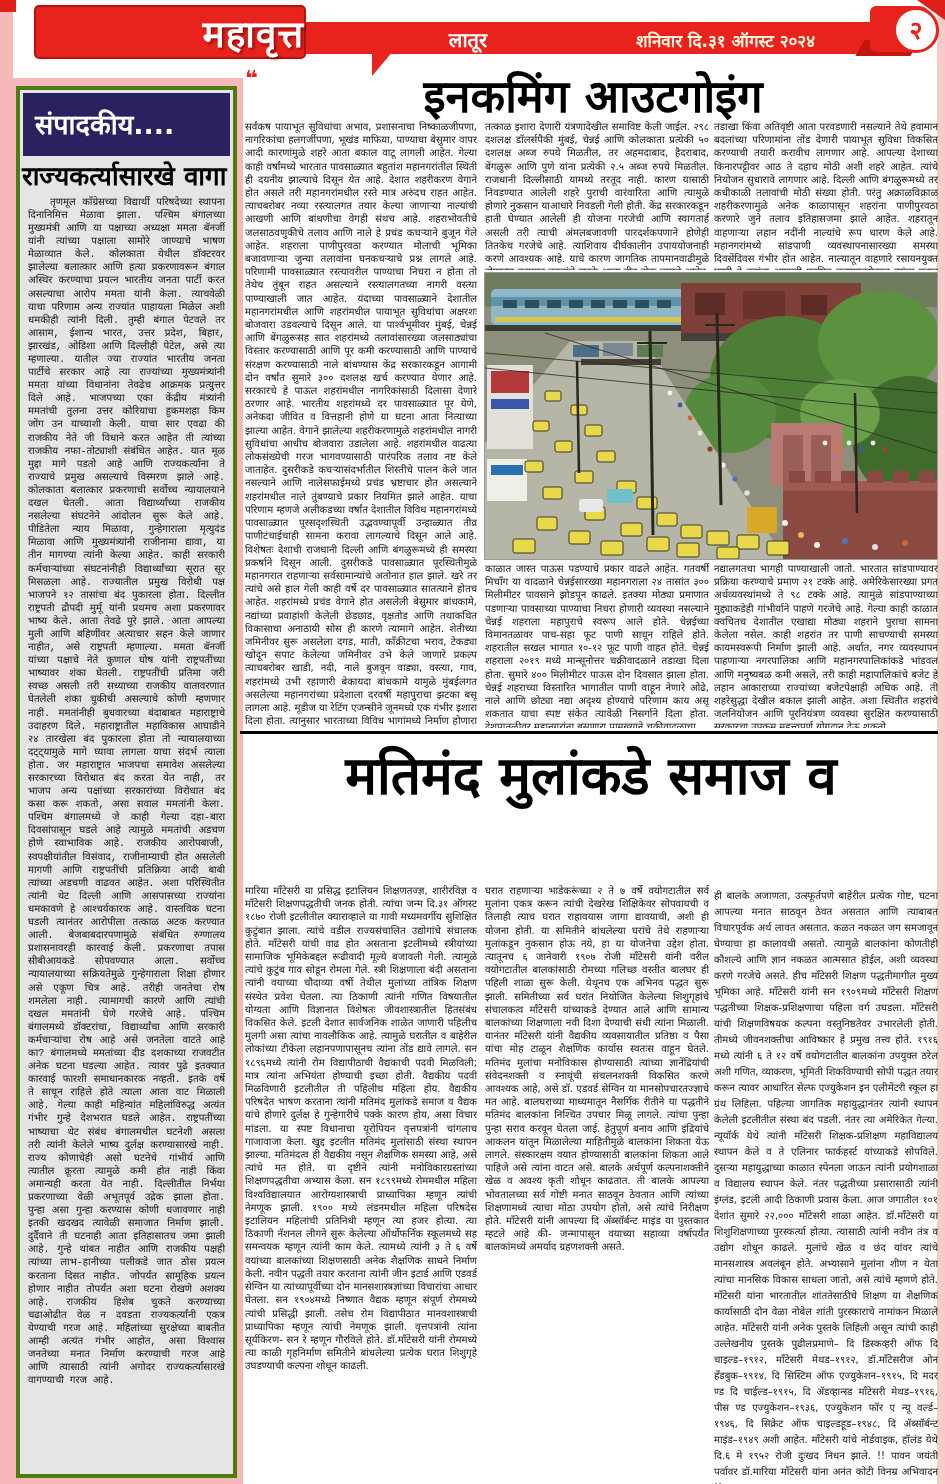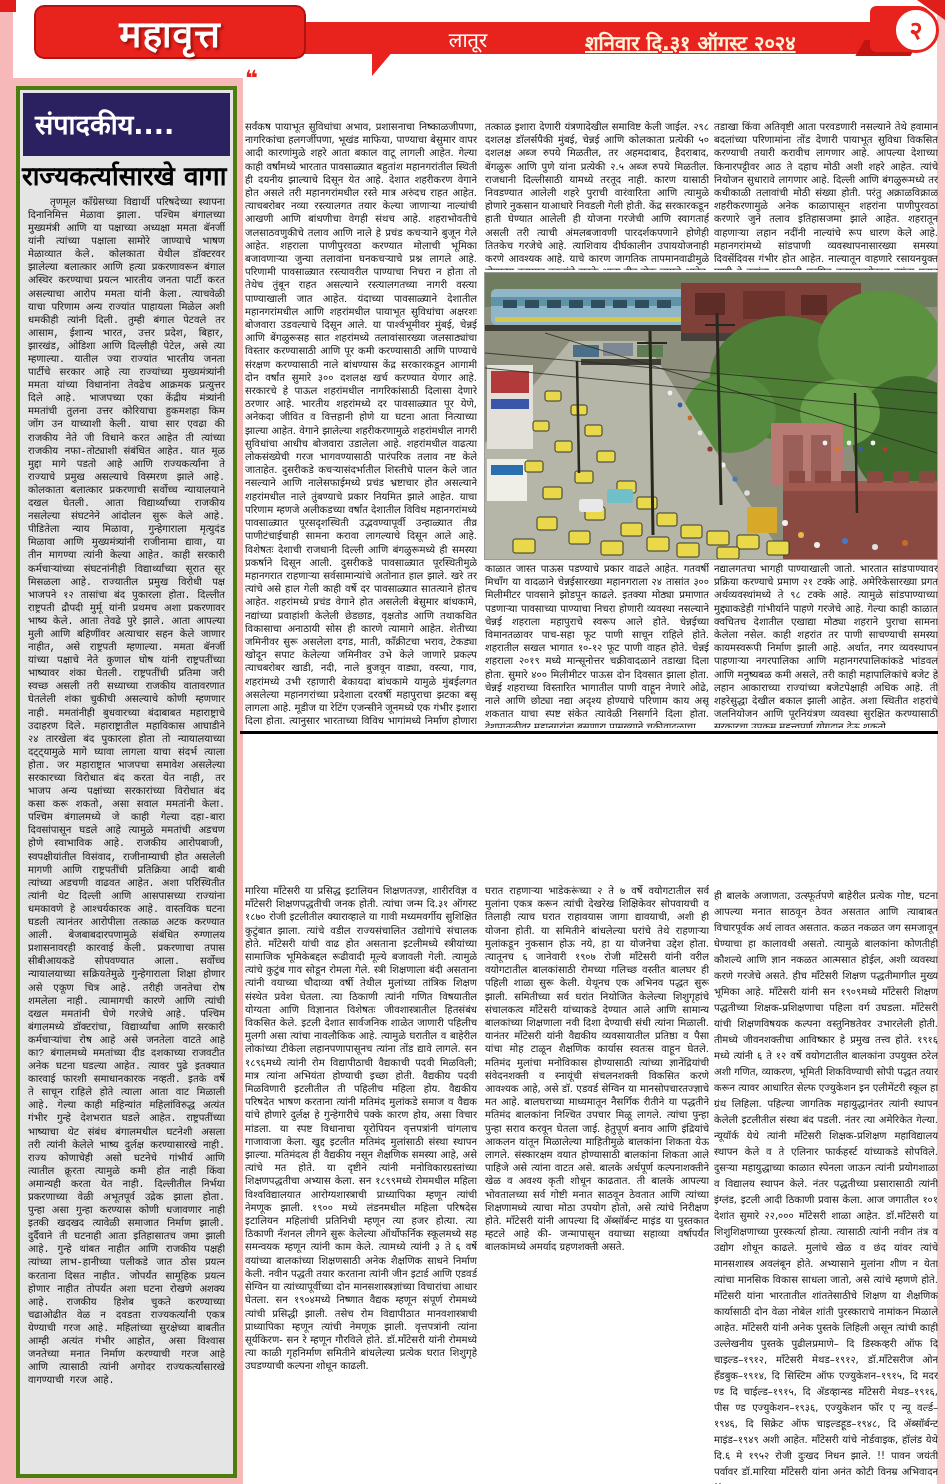--- a/index.html
+++ b/index.html
@@ -10,26 +10,26 @@
   .edge-right{position:absolute;right:0;top:0;width:8px;height:1484px;background:#f8caca;}
   .edit-surround{position:absolute;left:0;top:78px;width:243px;height:1406px;background:#f6b8b8;}
   .crop-mark-tl{position:absolute;left:0;top:0;width:16px;height:12px;background:#e01f1a;}
   .crop-mark-tr{position:absolute;right:0;top:0;width:0;height:0;border-top:20px solid #e01f1a;border-left:28px solid transparent;}
   
   .ribbon{position:absolute;left:150px;top:22px;width:730px;height:32px;background:#e8231d;
           transform:skewX(-18deg);}
   .ribbon2{position:absolute;left:860px;top:40px;width:55px;height:16px;background:#c21511;transform:skewX(-30deg);}
   .ribbon3{position:absolute;left:870px;top:6px;width:62px;height:46px;background:#e8231d;border-radius:6px 14px 14px 6px;}
   .logo-box{position:absolute;left:34px;top:5px;width:268px;height:50px;background:#e8231d;
-            border:2px solid #b31210;border-radius:10px;display:flex;align-items:center;justify-content:center;}
+            border:2px solid #b31210;border-radius:5px;display:flex;align-items:center;justify-content:flex-end;}
   .logo-box .t{color:#fff;font-size:37px;font-weight:800;text-shadow:2px 2px 3px rgba(100,0,0,.65);letter-spacing:1px;}
   .logo-tail{position:absolute;left:372px;top:50px;width:0;height:0;
              border-top:26px solid #e8231d;border-right:22px solid transparent;}
-  .hdr-city{position:absolute;left:408px;top:26px;width:120px;color:#ffffff;font-size:20px;font-weight:400;text-align:center;}
-  .hdr-date{position:absolute;left:585px;top:29px;width:230px;color:#fff3da;font-size:20px;font-weight:700;text-align:left;text-decoration:underline;}
+  .hdr-city{position:absolute;left:408px;top:26px;width:120px;color:#ffffff;font-size:20px;font-weight:700;text-align:center;}
+  .hdr-date{position:absolute;left:585px;top:29px;width:230px;color:#fff3da;font-size:17px;font-weight:700;text-align:right;}
   .page-circle{position:absolute;left:893px;top:7px;width:40px;height:40px;background:#fff;border:3px solid #e8231d;
                border-radius:50%;display:flex;align-items:center;justify-content:center;}
   .page-circle .n{color:#e8231d;font-size:25px;font-weight:800;line-height:1;}
   
   .editorial{position:absolute;left:16px;top:86px;width:221px;height:1392px;background:#e5e5e5;
              border:4px solid #4d7c0f;box-sizing:border-box;}
   .edit-band{margin:3px;background:#2b2160;color:#ffffff;font-size:27px;font-weight:800;
              padding:12px 10px 14px 12px;}
   .edit-headline{font-size:26px;font-weight:800;color:#000;text-align:left;margin:6px 2px 4px 2px;line-height:1.15;}
   .edit-body{margin:0 8px;font-size:10px;line-height:13.1px;text-align:justify;color:#141414;
@@ -73,20 +73,21 @@
     </div>
   </div>
 
   <div class="editorial">
     <div class="edit-band">संपादकीय....</div>
     <div class="edit-headline">राज्यकर्त्यासारखे वागा</div>
     <div class="edit-body">तृणमूल काँग्रेसच्या विद्यार्थी परिषदेच्या स्थापना दिनानिमित्त मेळावा झाला. पश्चिम बंगालच्या मुख्यमंत्री आणि या पक्षाच्या अध्यक्षा ममता बॅनर्जी यांनी त्यांच्या पक्षाला सामोरे जाण्याचे भाषण मेळाव्यात केले. कोलकाता येथील डॉक्टरवर झालेल्या बलात्कार आणि हत्या प्रकरणावरून बंगाल अस्थिर करण्याचा प्रयत्न भारतीय जनता पार्टी करत असल्याचा आरोप ममता यांनी केला. त्याचवेळी याचा परिणाम अन्य राज्यांत पाहायला मिळेल अशी धमकीही त्यांनी दिली. तुम्ही बंगाल पेटवले तर आसाम, ईशान्य भारत, उत्तर प्रदेश, बिहार, झारखंड, ओडिशा आणि दिल्लीही पेटेल, असे त्या म्हणाल्या. यातील ज्या राज्यांत भारतीय जनता पार्टीचे सरकार आहे त्या राज्यांच्या मुख्यमंत्र्यांनी ममता यांच्या विधानांना तेवढेच आक्रमक प्रत्युत्तर दिले आहे. भाजपच्या एका केंद्रीय मंत्र्यांनी ममतांची तुलना उत्तर कोरियाचा हुकमशहा किम जोंग उन याच्याशी केली. याचा सार एवढा की राजकीय नेते जी विधाने करत आहेत ती त्यांच्या राजकीय नफा-तोट्याशी संबंधित आहेत. यात मूळ मुद्दा मागे पडतो आहे आणि राज्यकर्त्यांना ते राज्याचे प्रमुख असल्याचे विस्मरण झाले आहे. कोलकाता बलात्कार प्रकरणाची सर्वोच्च न्यायालयाने दखल घेतली. आता विद्यार्थ्यांच्या राजकीय नसलेल्या संघटनेने आंदोलन सुरू केले आहे. पीडितेला न्याय मिळावा, गुन्हेगाराला मृत्युदंड मिळावा आणि मुख्यमंत्र्यांनी राजीनामा द्यावा, या तीन मागण्या त्यांनी केल्या आहेत. काही सरकारी कर्मचाऱ्यांच्या संघटनांनीही विद्यार्थ्यांच्या सूरात सूर मिसळला आहे. राज्यातील प्रमुख विरोधी पक्ष भाजपने १२ तासांचा बंद पुकारला होता. दिल्लीत राष्ट्रपती द्रौपदी मुर्मू यांनी प्रथमच अशा प्रकरणावर भाष्य केले. आता तेवढे पुरे झाले. आता आपल्या मुली आणि बहिणींवर अत्याचार सहन केले जाणार नाहीत, असे राष्ट्रपती म्हणाल्या. ममता बॅनर्जी यांच्या पक्षाचे नेते कुणाल घोष यांनी राष्ट्रपतींच्या भाष्यावर शंका घेतली. राष्ट्रपतींची प्रतिमा जरी स्वच्छ असली तरी सध्याच्या राजकीय वातावरणात घेतलेली शंका चुकीची असल्याचे कोणी म्हणणार नाही. ममतांनीही बुधवारच्या बंदाबाबत महाराष्ट्राचे उदाहरण दिले. महाराष्ट्रातील महाविकास आघाडीने २४ तारखेला बंद पुकारला होता तो न्यायालयाच्या दट्ट्यामुळे मागे घ्यावा लागला याचा संदर्भ त्याला होता. जर महाराष्ट्रात भाजपचा समावेश असलेल्या सरकारच्या विरोधात बंद करता येत नाही, तर भाजप अन्य पक्षांच्या सरकारांच्या विरोधात बंद कसा करू शकतो, असा सवाल ममतांनी केला. पश्चिम बंगालमध्ये जे काही गेल्या दहा-बारा दिवसांपासून घडले आहे त्यामुळे ममतांची अडचण होणे स्वाभाविक आहे. राजकीय आरोपबाजी, स्वपक्षीयांतील विसंवाद, राजीनाम्याची होत असलेली मागणी आणि राष्ट्रपतींची प्रतिक्रिया आदी बाबी त्यांच्या अडचणी वाढवत आहेत. अशा परिस्थितीत त्यांनी थेट दिल्ली आणि आसपासच्या राज्यांना धमकावणे हे आश्चर्यकारक आहे. वास्तविक घटना घडली त्यानंतर आरोपीला तत्काळ अटक करण्यात आली. बेजबाबदारपणामुळे संबंधित रुग्णालय प्रशासनावरही कारवाई केली. प्रकरणाचा तपास सीबीआयकडे सोपवण्यात आला. सर्वोच्च न्यायालयाच्या सक्रियतेमुळे गुन्हेगाराला शिक्षा होणार असे एकूण चित्र आहे. तरीही जनतेचा रोष शमलेला नाही. त्यामागची कारणे आणि त्यांची दखल ममतांनी घेणे गरजेचे आहे. पश्चिम बंगालमध्ये डॉक्टरांचा, विद्यार्थ्यांचा आणि सरकारी कर्मचाऱ्यांचा रोष आहे असे जनतेला वाटते आहे का? बंगालमध्ये ममतांच्या दीड दशकाच्या राजवटीत अनेक घटना घडल्या आहेत. त्यावर पुढे इतक्यात कारवाई फारशी समाधानकारक नव्हती. इतके वर्षे ते साचून राहिले होते त्याला आता वाट मिळाली आहे. गेल्या काही महिन्यांत महिलांविरुद्ध अत्यंत गंभीर गुन्हे देशभरात घडले आहेत. राष्ट्रपतींच्या भाष्याचा थेट संबंध बंगालमधील घटनेशी असला तरी त्यांनी केलेले भाष्य दुर्लक्ष करण्यासारखे नाही. राज्य कोणाचेही असो घटनेचे गांभीर्य आणि त्यातील क्रूरता त्यामुळे कमी होत नाही किंवा अमान्यही करता येत नाही. दिल्लीतील निर्भया प्रकरणाच्या वेळी अभूतपूर्व उद्रेक झाला होता. पुन्हा असा गुन्हा करण्यास कोणी धजावणार नाही इतकी खदखद त्यावेळी समाजात निर्माण झाली. दुर्दैवाने ती घटनाही आता इतिहासातच जमा झाली आहे. गुन्हे थांबत नाहीत आणि राजकीय पक्षही त्यांच्या लाभ-हानीच्या पलीकडे जात ठोस प्रयत्न करताना दिसत नाहीत. जोपर्यंत सामूहिक प्रयत्न होणार नाहीत तोपर्यंत अशा घटना रोखणे अशक्य आहे. राजकीय हिशेब चुकते करण्याच्या चढाओढीत वेळ न दवडता राज्यकर्त्यांनी एकत्र येण्याची गरज आहे. महिलांच्या सुरक्षेच्या बाबतीत आम्ही अत्यंत गंभीर आहोत, असा विश्वास जनतेच्या मनात निर्माण करण्याची गरज आहे आणि त्यासाठी त्यांनी अगोदर राज्यकर्त्यांसारखे वागण्याची गरज आहे.</div>
   </div>
 
   <div class="quote-mark">❝</div>
+  <h1 class="headline1" style="margin:0;">इनकमिंग आउटगोइंग</h1>
 
   <div class="col indent" style="left:245px;top:120px;width:232px;height:608px;">सर्वंकष पायाभूत सुविधांचा अभाव, प्रशासनाचा निष्काळजीपणा, नागरिकांचा हलगर्जीपणा, भूखंड माफिया, पाण्याचा बेसुमार वापर आदी कारणांमुळे शहरे आता बकाल वाटू लागली आहेत. गेल्या काही वर्षांमध्ये भारतात पावसाळ्यात बहुतांश महानगरांतील स्थिती ही दयनीय झाल्याचे दिसून येत आहे. देशात शहरीकरण वेगाने होत असले तरी महानगरांमधील रस्ते मात्र अरुंदच राहत आहेत. त्याचबरोबर नव्या रस्त्यालगत तयार केल्या जाणाऱ्या नाल्यांची आखणी आणि बांधणीचा वेगही संथच आहे. शहराभोवतीचे जलसाठवणुकीचे तलाव आणि नाले हे प्रचंड कचऱ्याने बुजून गेले आहेत. शहराला पाणीपुरवठा करण्यात मोलाची भूमिका बजावणाऱ्या जुन्या तलावांना घनकचऱ्याचे प्रश्न लागले आहे. परिणामी पावसाळ्यात रस्त्यावरील पाण्याचा निचरा न होता तो तेथेच तुंबून राहत असल्याने रस्त्यालगतच्या नागरी वस्त्या पाण्याखाली जात आहेत. यंदाच्या पावसाळ्याने देशातील महानगरांमधील आणि शहरांमधील पायाभूत सुविधांचा अक्षरशः बोजवारा उडवल्याचे दिसून आले. या पार्श्वभूमीवर मुंबई, चेन्नई आणि बेंगळुरूसह सात शहरांमध्ये तलावांसारख्या जलसाठ्यांचा विस्तार करण्यासाठी आणि पूर कमी करण्यासाठी आणि पाण्याचे संरक्षण करण्यासाठी नाले बांधण्यास केंद्र सरकारकडून आगामी दोन वर्षांत सुमारे ३०० दशलक्ष खर्च करण्यात येणार आहे. सरकारचे हे पाऊल शहरांमधील नागरिकांसाठी दिलासा देणारे ठरणार आहे. भारतीय शहरांमध्ये दर पावसाळ्यात पूर येणे, अनेकदा जीवित व वित्तहानी होणे या घटना आता नित्याच्या झाल्या आहेत. वेगाने झालेल्या शहरीकरणामुळे शहरांमधील नागरी सुविधांचा आधीच बोजवारा उडालेला आहे. शहरांमधील वाढत्या लोकसंख्येची गरज भागवण्यासाठी पारंपरिक तलाव नष्ट केले जाताहेत. दुसरीकडे कचऱ्यासंदर्भातील शिस्तीचे पालन केले जात नसल्याने आणि नालेसफाईमध्ये प्रचंड भ्रष्टाचार होत असल्याने शहरांमधील नाले तुंबण्याचे प्रकार नियमित झाले आहेत. याचा परिणाम म्हणजे अलीकडच्या वर्षांत देशातील विविध महानगरांमध्ये पावसाळ्यात पूरसदृशस्थिती उद्भवण्यापूर्वी उन्हाळ्यात तीव्र पाणीटंचाईचाही सामना करावा लागल्याचे दिसून आले आहे. विशेषतः देशाची राजधानी दिल्ली आणि बंगळुरूमध्ये ही समस्या प्रकर्षाने दिसून आली. दुसरीकडे पावसाळ्यात पूरस्थितीमुळे महानगरात राहणाऱ्या सर्वसामान्यांचे अतोनात हाल झाले. खरे तर त्यांचे असे हाल गेली काही वर्षे दर पावसाळ्यात सातत्याने होतच आहेत. शहरांमध्ये प्रचंड वेगाने होत असलेली बेसुमार बांधकामे, नद्यांच्या प्रवाहांशी केलेली छेडछाड, वृक्षतोड आणि तथाकथित विकासाचा अनाठायी सोस ही कारणे त्यामागे आहेत. शेतीच्या जमिनीवर सुरू असलेला दगड, माती, काँक्रीटचा भराव, टेकड्या खोदून सपाट केलेल्या जमिनीवर उभे केले जाणारे प्रकल्प त्याचबरोबर खाडी, नदी, नाले बुजवून वाड्या, वस्त्या, गाव, शहरांमध्ये उभी रहाणारी बेकायदा बांधकामे यामुळे मुंबईलगत असलेल्या महानगरांच्या प्रदेशाला दरवर्षी महापुराचा झटका बसू लागला आहे. मूडीज या रेटिंग एजन्सीने जूनमध्ये एक गंभीर इशारा दिला होता. त्यानुसार भारताच्या विविध भागांमध्ये निर्माण होणारा पाण्याचा ताण हा आर्थिक विकासावर परिणाम करू शकतो. चालू आर्थिक वर्षात भारताचा विकासदर हा अंदाजे ७.२ टक्के एवढा आहे. अशा स्थितीत देशातील प्रमुख महानगरांमधील जलव्यवस्थापन आणि पूरनियंत्रणाबाबत गांभीर्याने पावले उचलणे गरजेचे झाले होते. राष्ट्रीय आपत्ती व्यवस्थापन प्राधिकरणाच्या मते, शहरी जलसंस्थांवर फोकस ठेवून सरकारकडून करण्यात येणारा हा खर्च महानगरांमधील पूर नियंत्रणासाठी महत्त्वपूर्ण पाऊल ठरेल. यामध्ये</div>
   <div class="col" style="left:485px;top:120px;width:224px;height:150px;">तत्काळ इशारा देणारी यंत्रणादेखील समाविष्ट केली जाईल. २९८ दशलक्ष डॉलर्सपैकी मुंबई, चेन्नई आणि कोलकाता प्रत्येकी ५० दशलक्ष अब्ज रुपये मिळतील, तर अहमदाबाद, हैदराबाद, बेंगळुरू आणि पुणे यांना प्रत्येकी २.५ अब्ज रुपये मिळतील. राजधानी दिल्लीसाठी यामध्ये तरतूद नाही. कारण यासाठी निवडण्यात आलेली शहरे पुराची वारंवारिता आणि त्यामुळे होणारे नुकसान याआधारे निवडली गेली होती. केंद्र सरकारकडून हाती घेण्यात आलेली ही योजना गरजेची आणि स्वागतार्ह असली तरी त्याची अंमलबजावणी पारदर्शकपणाने होणेही तितकेच गरजेचे आहे. त्याशिवाय दीर्घकालीन उपाययोजनाही करणे आवश्यक आहे. याचे कारण जागतिक तापमानवाढीमुळे होणाऱ्या हवामान बदलांचे झटके आता तीव्र होऊ लागले आहेत. पावसाचा लहरीपणा कमालीचा वाढला आहे. कमी</div>
   <div class="col" style="left:714px;top:120px;width:224px;height:150px;">तडाखा किंवा अतिवृष्टी आता परवडणारी नसल्याने तेथे हवामान बदलांच्या परिणामांना तोंड देणारी पायाभूत सुविधा विकसित करण्याची तयारी करावीच लागणार आहे. आपल्या देशाच्या किनारपट्टीवर आठ ते दहाच मोठी अशी शहरे आहेत. त्यांचे नियोजन सुधारावे लागणार आहे. दिल्ली आणि बंगळुरूमध्ये तर कधीकाळी तलावांची मोठी संख्या होती. परंतु अक्राळविक्राळ शहरीकरणामुळे अनेक काळापासून शहरांना पाणीपुरवठा करणारे जुने तलाव इतिहासजमा झाले आहेत. शहरातून वाहणाऱ्या लहान नदींनी नाल्यांचे रूप धारण केले आहे. महानगरांमध्ये सांडपाणी व्यवस्थापनासारख्या समस्या दिवसेंदिवस गंभीर होत आहेत. नाल्यातून वाहणारे रसायनयुक्त पाणी हे नद्यांना आणखी प्रदूषित करण्याबरोबरच त्यांचा प्रवाह वाढविणे आणि पातळी वाढण्यासही कारणीभूत ठरते. साहजिकच</div>
 
   <div class="photo">
     <svg width="452" height="286" viewBox="0 0 452 286" xmlns="http://www.w3.org/2000/svg">
       <rect x="0" y="0" width="452" height="286" fill="#8e8e7c"></rect>
       <rect x="0" y="0" width="452" height="34" fill="#6f7c5e"></rect>
 
@@ -225,20 +226,21 @@
       </g>
     </svg>
   </div>
 
   <div class="col" style="left:485px;top:562px;width:224px;height:166px;">काळात जास्त पाऊस पडण्याचे प्रकार वाढले आहेत. गतवर्षी मिचाँग या वादळाने चेन्नईसारख्या महानगराला २४ तासांत ३०० मिलीमीटर पावसाने झोडपून काढले. इतक्या मोठ्या प्रमाणात पडणाऱ्या पावसाच्या पाण्याचा निचरा होणारी व्यवस्था नसल्याने चेन्नई शहराला महापुराचे स्वरूप आले होते. चेन्नईच्या विमानतळावर पाच-सहा फूट पाणी साचून राहिले होते. शहरातील सखल भागात १०-१२ फूट पाणी वाहत होते. चेन्नई शहराला २०१९ मध्ये मान्सूनोत्तर चक्रीवादळाने तडाखा दिला होता. सुमारे ४०० मिलीमीटर पाऊस दोन दिवसात झाला होता. चेन्नई शहराच्या विस्तारित भागातील पाणी वाहून नेणारे ओढे, नाले आणि छोट्या नद्या अदृश्य होण्याचे परिणाम काय असू शकतात याचा स्पष्ट संकेत त्यावेळी निसर्गाने दिला होता. देशपातळीवर महानगरांना बसणारा प्रामुख्याने चक्रीवादळाचा</div>
   <div class="col" style="left:714px;top:562px;width:224px;height:166px;">नद्यालगतचा भागही पाण्याखाली जातो. भारतात सांडपाण्यावर प्रक्रिया करण्याचे प्रमाण २१ टक्के आहे. अमेरिकेसारख्या प्रगत अर्थव्यवस्थांमध्ये ते ९८ टक्के आहे. त्यामुळे सांडपाण्याच्या मुद्द्याकडेही गांभीर्याने पाहणे गरजेचे आहे. गेल्या काही काळात क्वचितच देशातील एखाद्या मोठ्या शहराने पुराचा सामना केलेला नसेल. काही शहरांत तर पाणी साचण्याची समस्या कायमस्वरूपी निर्माण झाली आहे. अर्थात, नगर व्यवस्थापन पाहणाऱ्या नगरपालिका आणि महानगरपालिकांकडे भांडवल आणि मनुष्यबळ कमी असले, तरी काही महापालिकांचे बजेट हे लहान आकाराच्या राज्यांच्या बजेटपेक्षाही अधिक आहे. ती शहरेसुद्धा देखील बकाल झाली आहेत. अशा स्थितीत शहरांचे जलनियोजन आणि पूरनियंत्रण व्यवस्था सुरक्षित करण्यासाठी सरकारचा उपक्रम महत्त्वपूर्ण योगदान देऊ शकतो.</div>
 
   <div class="rule"></div>
 
   <h2 class="headline2" style="margin:0;">
+    <span style="display:block;">मतिमंद मुलांकडे समाज व</span>
   </h2>
 
   <div class="col bigindent" style="left:245px;top:884px;width:232px;height:596px;">मारिया माँटेसरी या प्रसिद्ध इटालियन शिक्षणतज्ज्ञ, शारीरविज्ञ व माँटेसरी शिक्षणपद्धतीची जनक होती. त्यांचा जन्म दि.३१ ऑगस्ट १८७० रोजी इटलीतील क्याराव्हाले या गावी मध्यमवर्गीय सुशिक्षित कुटुंबात झाला. त्यांचे वडील राज्यसंचालित उद्योगांचे संचालक होते. माँटेसरी यांची वाढ होत असताना इटलीमध्ये स्त्रीयांच्या सामाजिक भूमिकेबद्दल रूढीवादी मूल्ये बजावली गेली. त्यामुळे त्यांचे कुटुंब गाव सोडून रोमला गेले. स्त्री शिक्षणाला बंदी असताना त्यांनी वयाच्या चौदाव्या वर्षी तेथील मुलांच्या तांत्रिक शिक्षण संस्थेत प्रवेश घेतला. त्या ठिकाणी त्यांनी गणित विषयातील योग्यता आणि विज्ञानात विशेषतः जीवशास्त्रातील हितसंबंध विकसित केले. इटली देशात सार्वजनिक शाळेत जाणारी पहिलीच मुलगी असा त्यांचा नावलौकिक आहे. त्यामुळे घरातील व बाहेरील लोकांच्या टीकेला लहानपणापासूनच त्यांना तोंड द्यावे लागले. सन १८९६मध्ये त्यांनी रोम विद्यापीठाची वैद्यकाची पदवी मिळविली; मात्र त्यांना अभियंता होण्याची इच्छा होती. वैद्यकीय पदवी मिळविणारी इटलीतील ती पहिलीच महिला होय. वैद्यकीय परिषदेत भाषण करताना त्यांनी मतिमंद मुलांकडे समाज व वैद्यक यांचे होणारे दुर्लक्ष हे गुन्हेगारीचे पक्के कारण होय, असा विचार मांडला. या स्पष्ट विधानाचा यूरोपियन वृत्तपत्रांनी चांगलाच गाजावाजा केला. खुद्द इटलीत मतिमंद मुलांसाठी संस्था स्थापन झाल्या. मतिमंदत्व ही वैद्यकीय नसून शैक्षणिक समस्या आहे, असे त्यांचे मत होते. या दृष्टीने त्यांनी मनोविकारग्रस्तांच्या शिक्षणपद्धतीचा अभ्यास केला. सन १८९९मध्ये रोममधील महिला विश्वविद्यालयात आरोग्यशास्त्राची प्राध्यापिका म्हणून त्यांची नेमणूक झाली. १९०० मध्ये लंडनमधील महिला परिषदेस इटालियन महिलांची प्रतिनिधी म्हणून त्या हजर होत्या. त्या ठिकाणी नॅशनल लीगने सुरू केलेल्या ऑर्थोफर्निक स्कूलमध्ये सह समन्वयक म्हणून त्यांनी काम केले. त्यामध्ये त्यांनी ३ ते ६ वर्षे वयांच्या बालकांच्या शिक्षणसाठी अनेक शैक्षणिक साधने निर्माण केली. नवीन पद्धती तयार करताना त्यांनी जीन इटार्ड आणि एडवर्ड सेग्विन या त्यांच्यापूर्वीच्या दोन मानसशास्त्रज्ञांच्या विचारांचा आधार घेतला. सन १९०४मध्ये निष्णात वैद्यक म्हणून संपूर्ण रोममध्ये त्यांची प्रसिद्धी झाली. तसेच रोम विद्यापीठात मानवशास्त्राची प्राध्यापिका म्हणून त्यांची नेमणूक झाली. वृत्तपत्रांनी त्यांना सूर्यकिरण- सन रे म्हणून गौरविले होते. डॉ.माँटेसरी यांनी रोममध्ये त्या काळी गृहनिर्माण समितीने बांधलेल्या प्रत्येक घरात शिशुगृहे उघडण्याची कल्पना शोधून काढली.</div>
   <div class="col" style="left:485px;top:884px;width:224px;height:596px;">घरात राहणाऱ्या भाडेकरूंच्या २ ते ७ वर्षे वयोगटातील सर्व मुलांना एकत्र करून त्यांची देखरेख शिक्षिकेवर सोपवायची व तिलाही त्याच घरात राहावयास जागा द्यावयाची, अशी ही योजना होती. या समितीने बांधलेल्या घरांचे तेथे राहणाऱ्या मुलांकडून नुकसान होऊ नये, हा या योजनेचा उद्देश होता. त्यातूनच ६ जानेवारी १९०७ रोजी माँटेसरी यांनी वरील वयोगटातील बालकांसाठी रोमच्या गलिच्छ वस्तीत बालघर ही पहिली शाळा सुरू केली. येथूनच एक अभिनव पद्धत सुरू झाली. समितीच्या सर्व घरांत नियोजित केलेल्या शिशुगृहांचे संचालकत्व माँटेसरी यांच्याकडे देण्यात आले आणि सामान्य बालकांच्या शिक्षणाला नवी दिशा देण्याची संधी त्यांना मिळाली. यानंतर माँटेसरी यांनी वैद्यकीय व्यवसायातील प्रतिष्ठा व पैसा यांचा मोह टाळून शैक्षणिक कार्यास स्वतःस वाहून घेतले. मतिमंद मुलांचा मनोविकास होण्यासाठी त्यांच्या ज्ञानेंद्रियांची संवेदनशक्ती व स्नायूंची संचलनशक्ती विकसित करणे आवश्यक आहे, असे डॉ. एडवर्ड सेग्विन या मानसोपचारतज्ज्ञाचे मत आहे. बालघराच्या माध्यमातून नैसर्गिक रीतीने या पद्धतीने मतिमंद बालकांना निश्चित उपचार मिळू लागले. त्यांचा पुन्हा पुन्हा सराव करवून घेतला जाई. हेतुपूर्ण बनाव आणि इंद्रियांचे आकलन यांतून मिळालेल्या माहितीमुळे बालकांना शिकता येऊ लागले. संस्कारक्षम वयात होण्यासाठी बालकांना शिकता आले पाहिजे असे त्यांना वाटत असे. बालके अर्धपूर्ण कल्पनाशक्तीने खेळ व अवश्य कृती शोधून काढतात. ती बालके आपल्या भोवतालच्या सर्व गोष्टी मनात साठवून ठेवतात आणि त्यांच्या शिक्षणामध्ये त्याचा मोठा उपयोग होतो, असे त्यांचे निरीक्षण होते. माँटेसरी यांनी आपल्या दि ॲब्सॉर्बन्ट माइंड या पुस्तकात म्हटले आहे की- जन्मापासून वयाच्या सहाव्या वर्षापर्यंत बालकांमध्ये अमर्याद ग्रहणशक्ती असते.</div>
 
   <div class="col attrib" style="left:714px;top:884px;width:224px;height:596px;">
     <div style="text-align:justify;">ही बालके अजाणता, उत्स्फूर्तपणे बाहेरील प्रत्येक गोष्ट, घटना आपल्या मनात साठवून ठेवत असतात आणि त्याबाबत विचारपूर्वक अर्थ लावत असतात. कळत नकळत जग समजावून घेण्याचा हा कालावधी असतो. त्यामुळे बालकांना कोणतीही कौशल्ये आणि ज्ञान नकळत आत्मसात होईल, अशी व्यवस्था करणे गरजेचे असते. हीच माँटेसरी शिक्षण पद्धतीमागील मुख्य भूमिका आहे. माँटेसरी यांनी सन १९०९मध्ये माँटेसरी शिक्षण पद्धतीच्या शिक्षक-प्रशिक्षणाचा पहिला वर्ग उघडला. माँटेसरी यांची शिक्षणविषयक कल्पना वस्तुनिष्ठतेवर उभारलेली होती. तीमध्ये जीवनशक्तीचा आविष्कार हे प्रमुख तत्त्व होते. १९१६ मध्ये त्यांनी ६ ते १२ वर्षे वयोगटातील बालकांना उपयुक्त ठरेल अशी गणित, व्याकरण, भूमिती शिकविण्याची सोपी पद्धत तयार करून त्यावर आधारित सेल्फ एज्युकेशन इन एलीमेंटरी स्कूल हा ग्रंथ लिहिला. पहिल्या जागतिक महायुद्धानंतर त्यांनी स्थापन केलेली इटलीतील संस्था बंद पडली. नंतर त्या अमेरिकेत गेल्या. न्यूयॉर्क येथे त्यांनी माँटेसरी शिक्षक-प्रशिक्षण महाविद्यालय स्थापन केले व ते एलिनार फार्कहर्स्ट यांच्याकडे सोपविले. दुसऱ्या महायुद्धाच्या काळात स्पेनला जाऊन त्यांनी प्रयोगशाळा व विद्यालय स्थापन केले. नंतर पद्धतीच्या प्रसारासाठी त्यांनी इंग्लंड, इटली आदी ठिकाणी प्रवास केला. आज जगातील १०१ देशांत सुमारे २२,००० माँटेसरी शाळा आहेत. डॉ.माँटेसरी या शिशुशिक्षणाच्या पुरस्कर्त्या होत्या. त्यासाठी त्यांनी नवीन तंत्र व उद्योग शोधून काढले. मुलांचे खेळ व छंद यांवर त्यांचे मानसशास्त्र अवलंबून होते. अभ्यासाने मुलांना शीण न येता त्यांचा मानसिक विकास साधला जातो, असे त्यांचे म्हणणे होते. माँटेसरी यांना भारतातील शांततेसाठीचे शिक्षण या शैक्षणिक कार्यासाठी दोन वेळा नोबेल शांती पुरस्काराचे नामांकन मिळाले आहेत. माँटेसरी यांनी अनेक पुस्तके लिहिली असून त्यांची काही उल्लेखनीय पुस्तके पुढीलप्रमाणे– दि डिस्कव्हरी ऑफ दि चाइल्ड–१९१२, माँटेसरी मेथड–१९१२, डॉ.माँटेसरीज ओन हँडबुक–१९१४, दि सिस्टिम ऑफ एज्युकेशन–१९१५, दि मदर ण्ड दि चाईल्ड–१९१५, दि ॲडव्हान्स्ड माँटेसरी मेथड–१९१६, पीस ण्ड एज्युकेशन–१९३६, एज्युकेशन फॉर ए न्यू वर्ल्ड–१९४६, दि सिक्रेट ऑफ चाइल्डहूड–१९४८, दि ॲब्सॉर्बन्ट माइंड–१९४९ अशी आहेत. माँटेसरी यांचे नोर्डवाइक, हॉलंड येथे दि.६ मे १९५२ रोजी दुःखद निधन झाले. !! पावन जयंती पर्वावर डॉ.मारिया माँटेसरी यांना अनंत कोटी विनम्र अभिवादन !!</div>
 
   </div>
 

